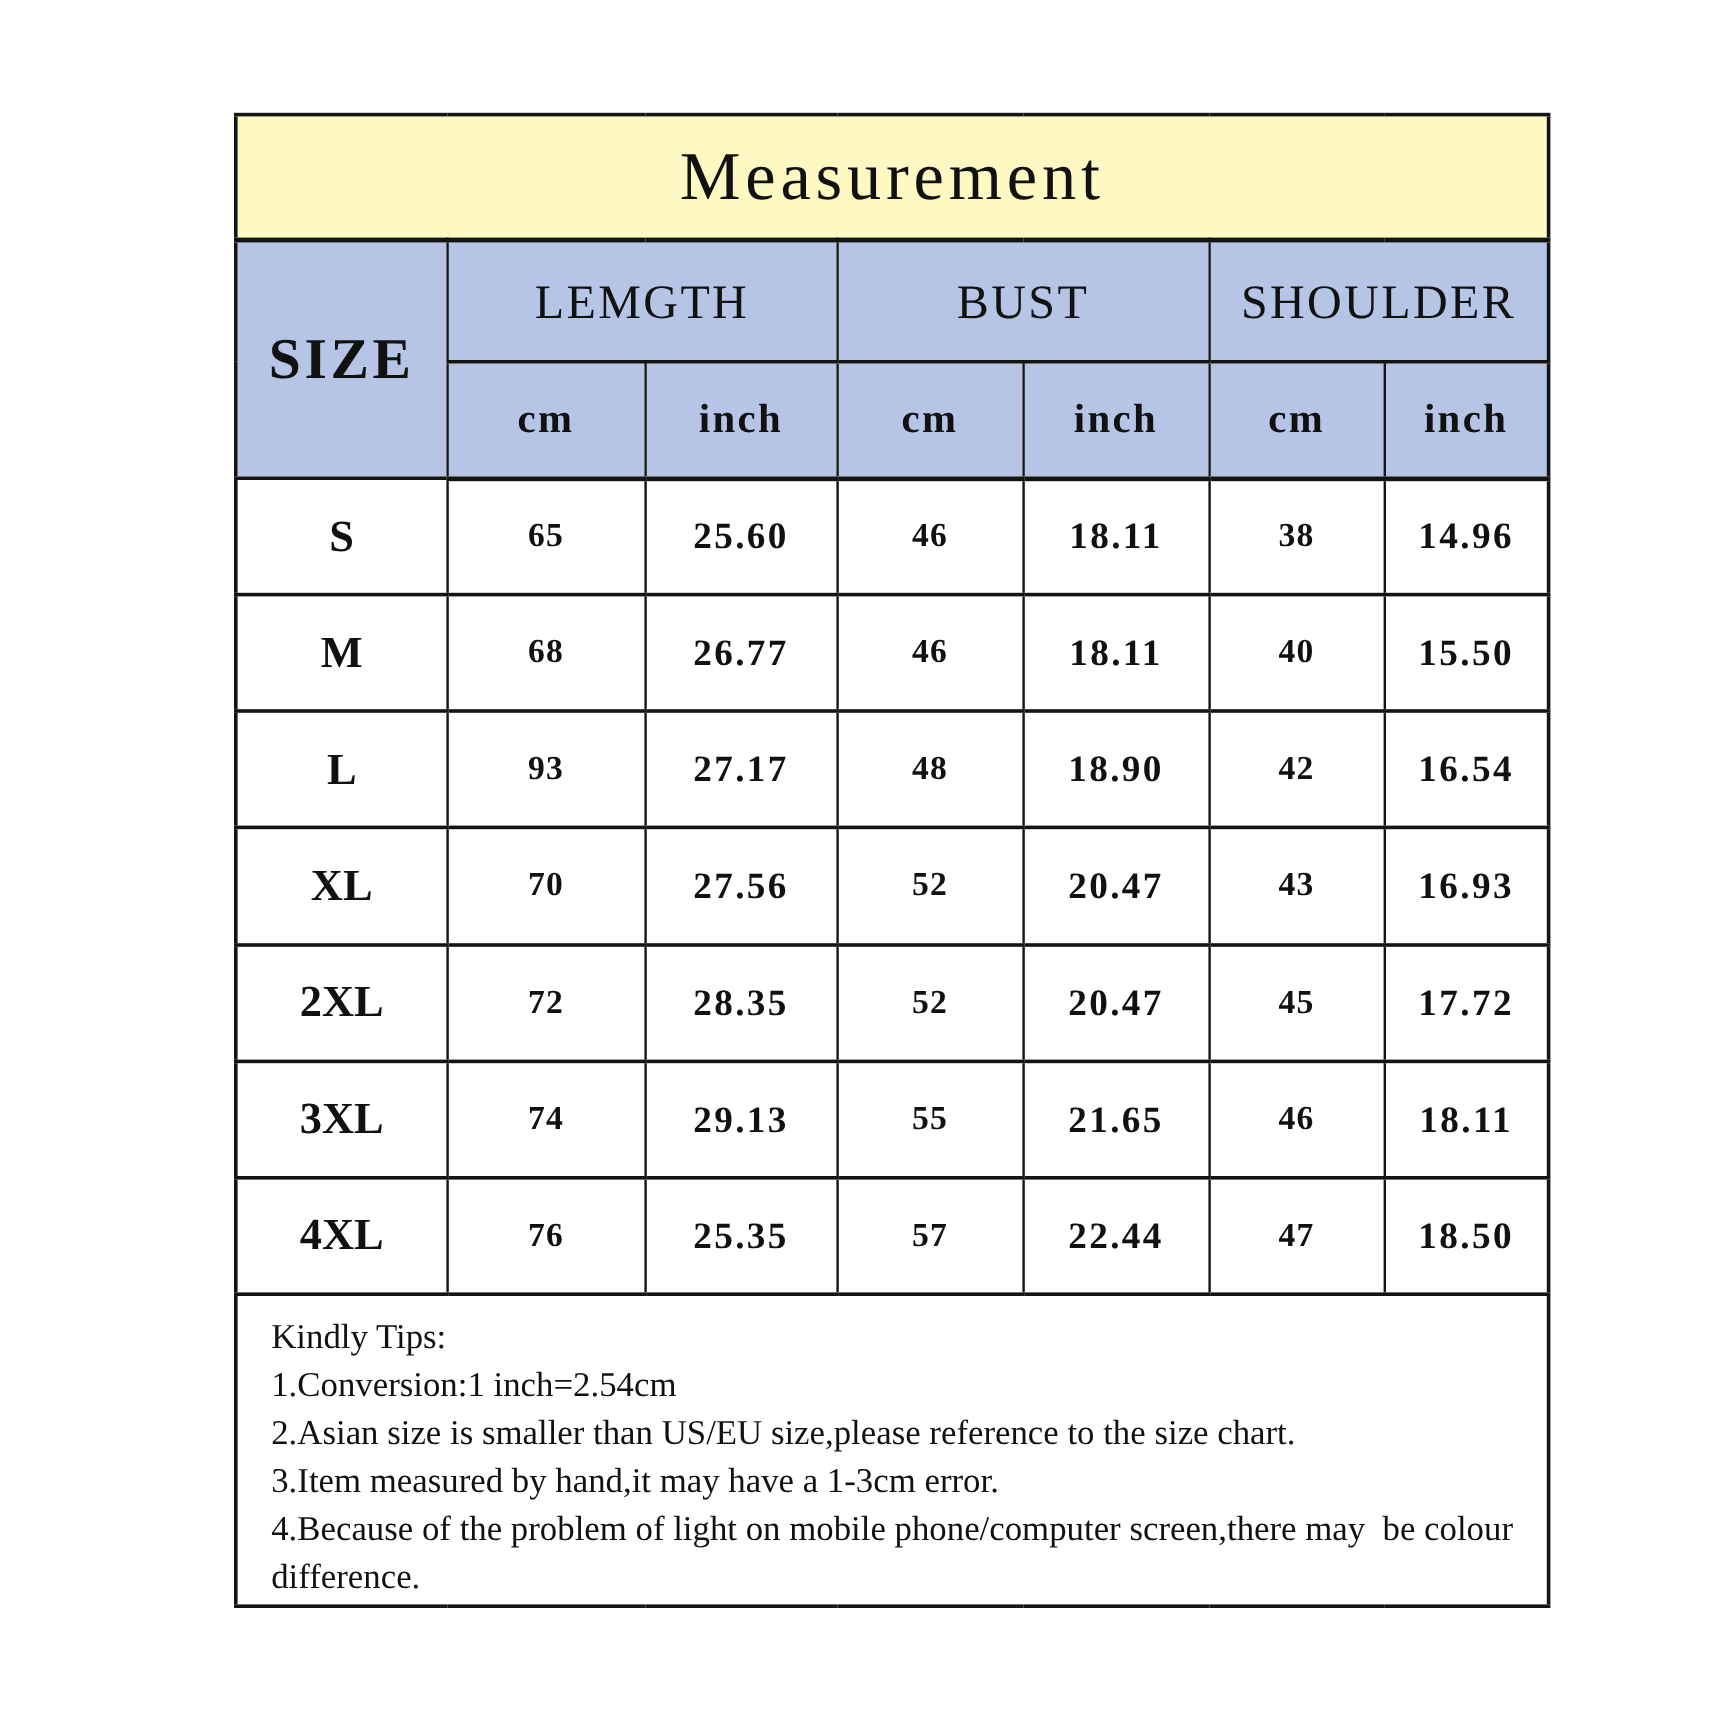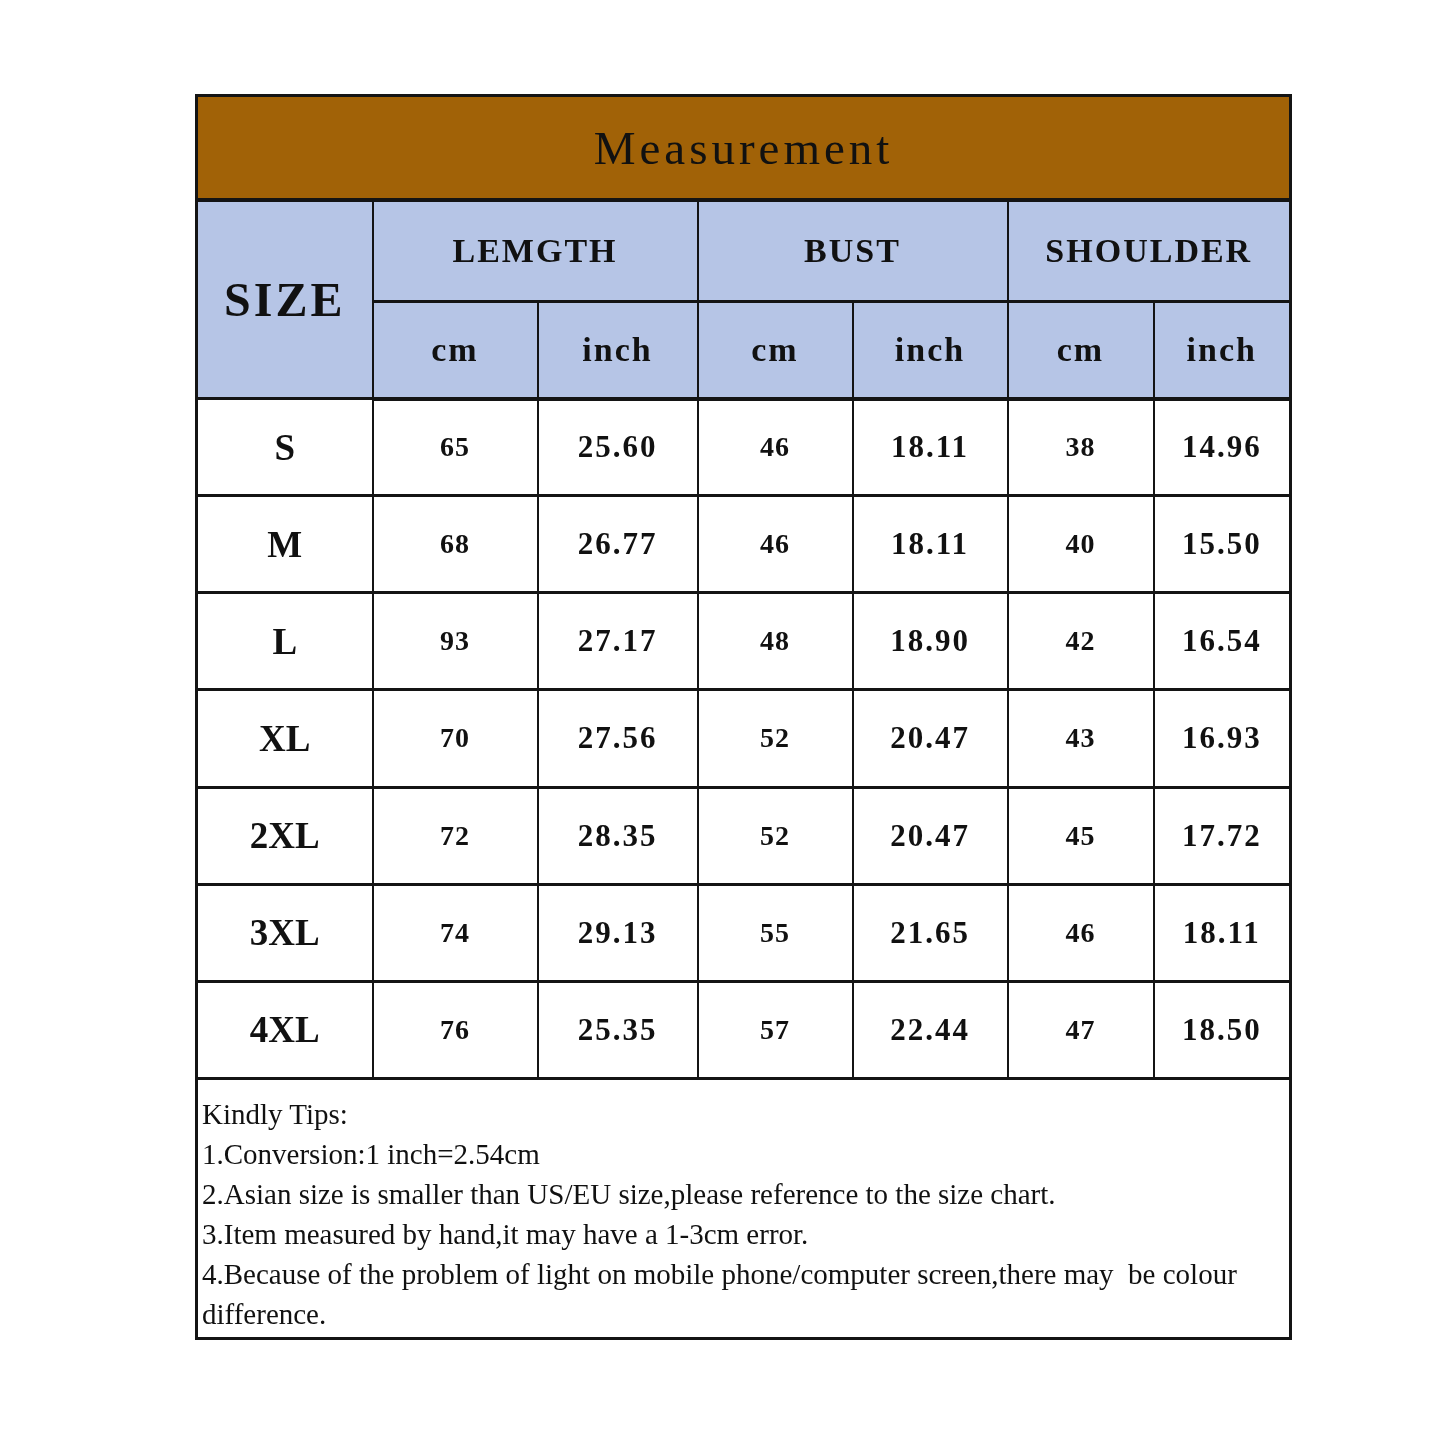--- a/index.html
+++ b/index.html
@@ -30,37 +30,37 @@
     border: 2px solid #141414;
     border-top-width: 3px;
     border-bottom-width: 3px;
     text-align: center;
     vertical-align: middle;
     padding: 0;
     overflow: hidden;
   }
   tr.title-row td {
     height: 100px;
-    background: #a16207;
-    font-size: 47px;
+    background: #fef9c3;
+    font-size: 57px;
     letter-spacing: 4px;
     font-weight: normal;
     border-bottom-width: 4px;
   }
   td.size-head {
     background: var(--hdr);
     font-weight: bold;
     font-size: 48px;
     letter-spacing: 3px;
   }
   tr.group-row { height: 100px; }
   tr.group-row td.group-head {
     background: var(--hdr);
-    font-weight: bold;
-    font-size: 34px;
+    font-weight: normal;
+    font-size: 40px;
     letter-spacing: 2px;
   }
   tr.unit-row { height: 96px; }
   tr.unit-row td {
     background: var(--hdr);
     font-weight: bold;
     font-size: 34px;
     letter-spacing: 2px;
     border-bottom-width: 4px;
     margin-left: 44px;
@@ -77,21 +77,21 @@
     letter-spacing: 1px;
   }
   tr.data-row td.inch-val {
     font-weight: bold;
     font-size: 31px;
     letter-spacing: 2px;
   }
   tr.tips-row td {
     vertical-align: top;
     text-align: left;
-    padding: 14px 10px 0 4px;
+    padding: 14px 10px 0 28px;
     font-size: 29px;
     line-height: 40px;
   }
   .tip-line { white-space: pre-wrap; }
 </style>
 </head>
 <body>
 
 <div class="canvas">
   <table class="size-chart">

